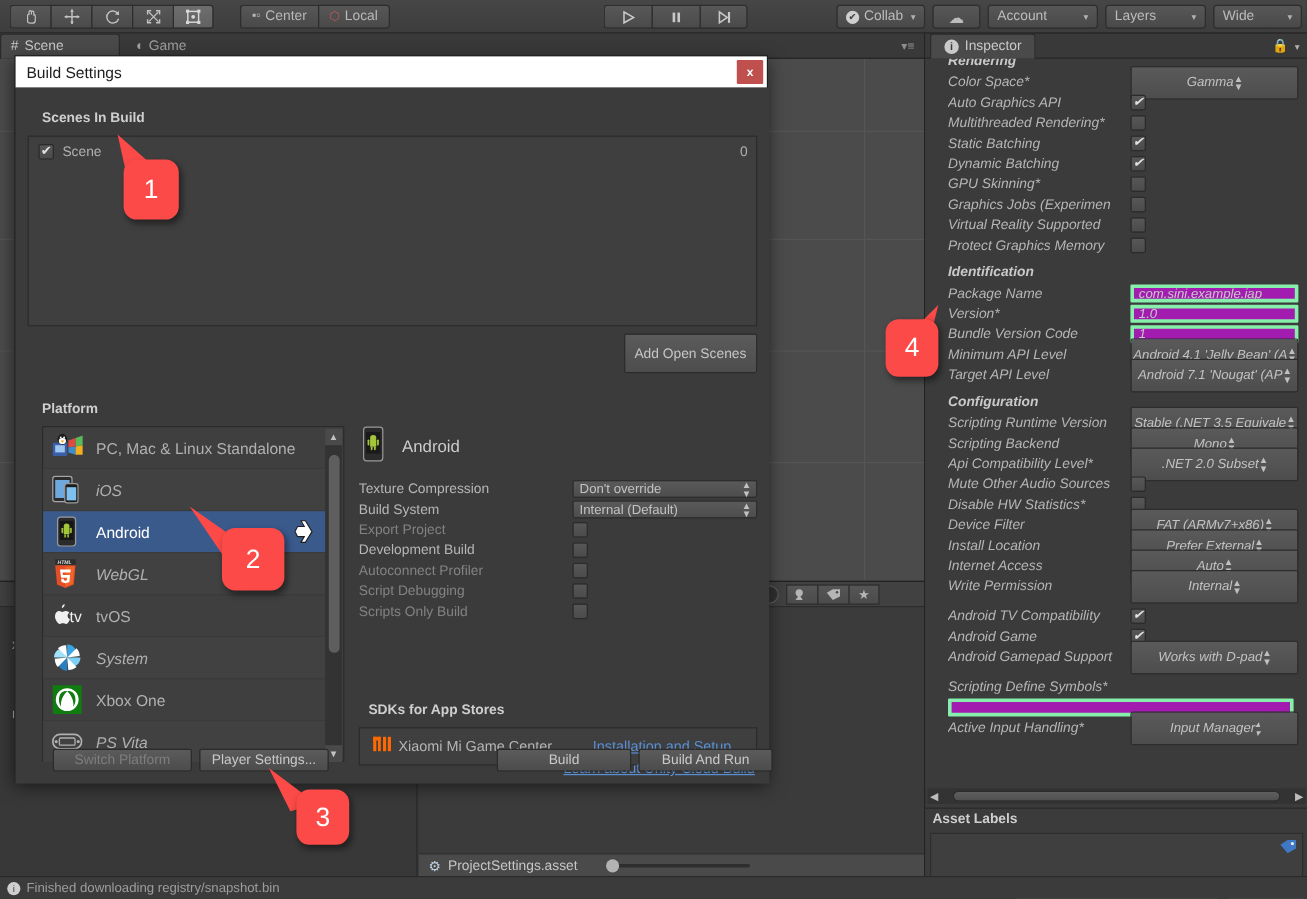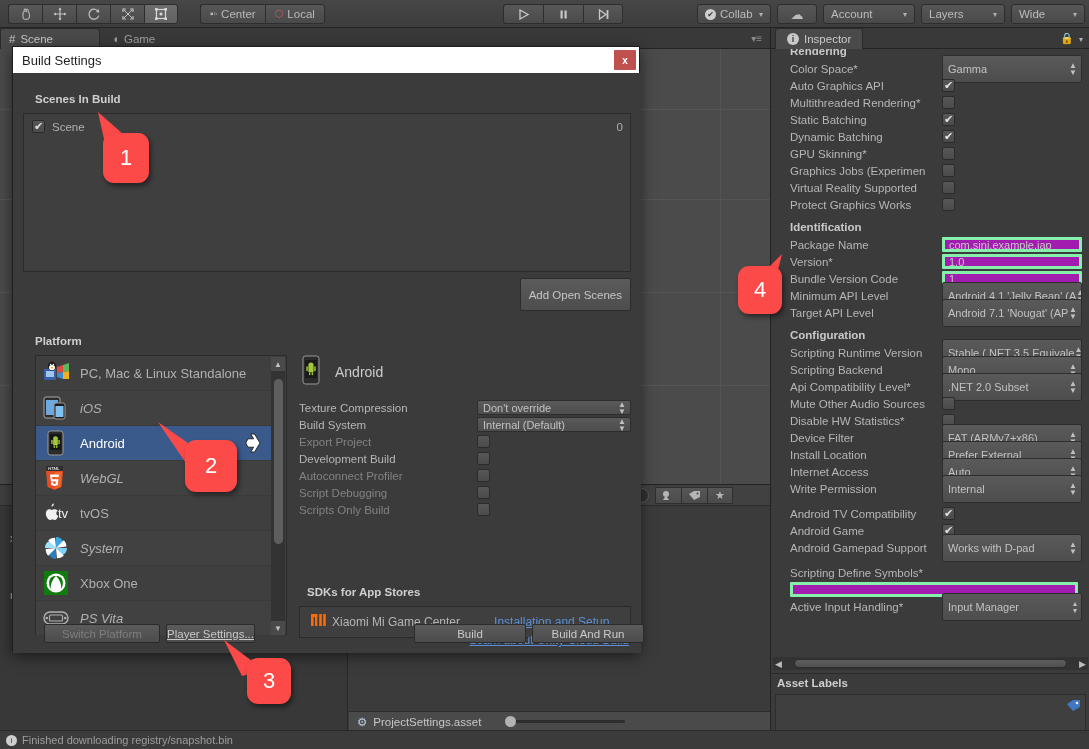--- a/index.html
+++ b/index.html
@@ -127,41 +127,41 @@
     position: absolute; top: 0; height: 21px; display: flex; align-items: center;
     padding: 0 11px; font-size: 11.5px; color: #a2a2a2; gap: 5px;
   }
   .insp-tab.active {
     background: #4a4a4a; color: #cacaca; border: 1px solid #2b2b2b;
     border-bottom: none; border-radius: 3px 3px 0 0;
   }
   .insp-lock { position: absolute; right: 6px; top: 4px; color: #9a9a9a; font-size: 11px; }
   .insp-body {
     position: absolute; left: 0; top: 21px; width: 319px; height: 610px;
-    background: #3b3b3b; overflow: hidden; padding-left: 14px;
+    background: #3b3b3b; overflow: hidden; padding-left: 14px; font-style: italic;
   }
   .insp-scroll-l {
     position: absolute; left: 4px; top: 24px; width: 5px; height: 600px;
     background: #2e2e2e;
   }
   .insp-scroll-l i { position: absolute; left: 0; top: 0; width: 5px; height: 240px;
                      background: #5c5c5c; border-radius: 3px; display: block; }
   .sec-head {
     font-size: 11.5px; font-weight: bold; color: #c9c9c9;
     margin: 8px 0 3px 5px;
   }
   .row {
     display: flex; align-items: center; height: 17px; padding-left: 5px;
   }
   .row .lbl { font-size: 11.5px; color: #b6b6b6; width: 152px; white-space: nowrap; overflow: hidden; }
   .popup {
     flex: 1; height: 28px; margin-right: 8px;
     background: linear-gradient(to bottom,#5a5a5a,#4d4d4d);
     border: 1px solid #2d2d2d; border-radius: 2px;
-    display: flex; align-items: center; justify-content: space-between;
+    display: flex; align-items: center; justify-content: center;
     padding: 0 4px 0 5px; font-size: 11px; color: #c2c2c2; overflow: hidden; white-space: nowrap;
   }
   .popup .updown { font-size: 8px; color: #c0c0c0; line-height: 7px; text-align: center; }
   .textfield {
     flex: 1; height: 15px; margin-right: 8px; background: #a21caf;
     border: 3px solid #86efac; border-radius: 1px;
     display: flex; align-items: center; padding-left: 4px;
     font-size: 11px; color: #c8c8c8; overflow: hidden; white-space: nowrap;
   }
   .cb {
@@ -377,21 +377,21 @@
           </div>
           <div class="row">
             <div class="lbl">Graphics Jobs (Experimen</div>
             <div class="cb"></div>
           </div>
           <div class="row">
             <div class="lbl">Virtual Reality Supported</div>
             <div class="cb"></div>
           </div>
           <div class="row">
-            <div class="lbl">Protect Graphics Works</div>
+            <div class="lbl">Protect Graphics Memory</div>
             <div class="cb"></div>
           </div>
         </div>
 
       <div class="sec-head">Identification</div>
       <div id="identification-rows">
           <div class="row">
             <div class="lbl">Package Name</div>
             <div class="textfield">com.sini.example.iap</div>
           </div>
@@ -866,21 +866,21 @@
         <span style="font-size:12px;color:#b5b5b5;">Xiaomi Mi Game Center</span>
         <span class="link" style="margin-left:34px;">Installation and Setup</span>
       </div>
 
       <span class="link" style="position:absolute;right:12px;top:560px;">Learn about Unity Cloud Build</span>
     </div>
   </div>
 
   <div style="position:absolute;left:12px;top:624px;width:628px;height:28px;z-index:30;">
     <div class="dlg-btn dim" style="position:absolute;left:22px;top:0;width:116px;">Switch Platform</div>
-    <div class="dlg-btn" style="position:absolute;left:144px;top:0;width:89px;text-decoration:underline;">Player Settings...</div>
+    <div class="dlg-btn" style="position:absolute;left:144px;top:0;width:108px;">Player Settings...</div>
     <div class="dlg-btn" style="position:absolute;left:392px;top:0;width:112px;">Build</div>
     <div class="dlg-btn" style="position:absolute;left:510px;top:0;width:112px;">Build And Run</div>
   </div>
 
   <div class="statusbar">
     <span style="width:11px;height:11px;border-radius:50%;background:#cfcfcf;color:#3b3b3b;font-size:8px;display:flex;align-items:center;justify-content:center;">i</span>
     <span>Finished downloading registry/snapshot.bin</span>
   </div>
 
   <svg class="co-tail" style="left:80px;top:108px;" width="70" height="46">

